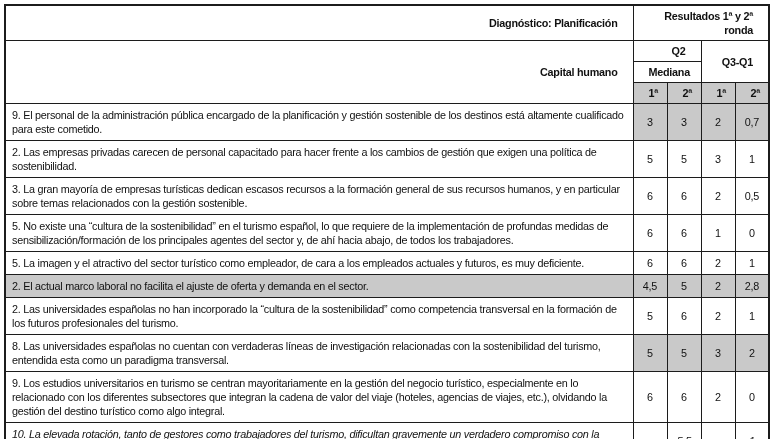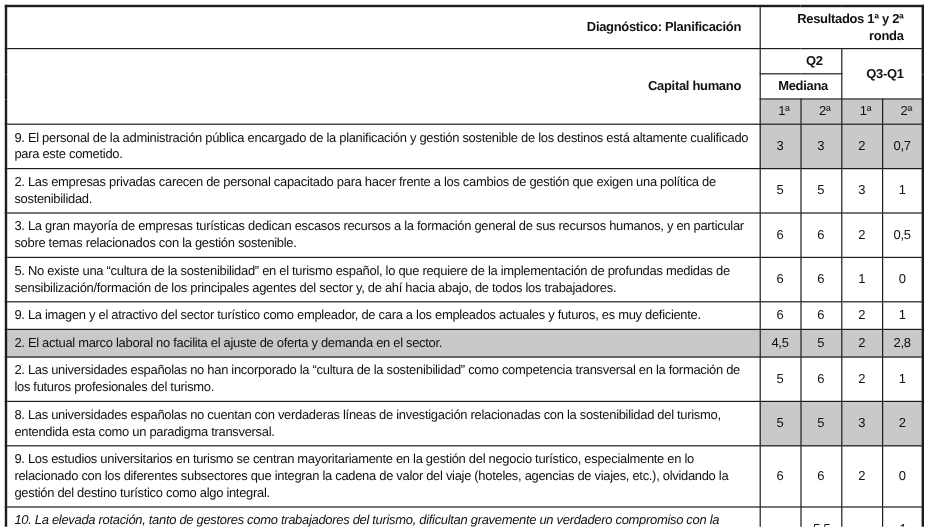--- a/index.html
+++ b/index.html
@@ -30,21 +30,21 @@
     padding:2px 5px;
     vertical-align:middle;
   }
   thead th{
     font-weight:bold;
     text-align:right;
     padding:3px 15px;
   }
   th.subcol{
     background:var(--shade);
-    font-weight:normal;
+    font-weight:bold;
   }
   td.stmt{
     text-align:left;
     padding:4px 6px;
   }
   td.val{
     text-align:center;
     padding:2px 2px;
   }
   td.shaded{background:var(--shade);}
@@ -105,21 +105,21 @@
         <td class="val">0,5</td>
       </tr>
       <tr>
         <td class="stmt">5. No existe una “cultura de la sostenibilidad” en el turismo español, lo que requiere de la implementación de profundas medidas de sensibilización/formación de los principales agentes del sector y, de ahí hacia abajo, de todos los trabajadores.</td>
         <td class="val">6</td>
         <td class="val">6</td>
         <td class="val">1</td>
         <td class="val">0</td>
       </tr>
       <tr>
-        <td class="stmt">9. La imagen y el atractivo del sector turístico como empleador, de cara a los empleados actuales y futuros, es muy deficiente.</td>
+        <td class="stmt">5. La imagen y el atractivo del sector turístico como empleador, de cara a los empleados actuales y futuros, es muy deficiente.</td>
         <td class="val">6</td>
         <td class="val">6</td>
         <td class="val">2</td>
         <td class="val">1</td>
       </tr>
       <tr class="row-shaded">
         <td class="stmt">2. El actual marco laboral no facilita el ajuste de oferta y demanda en el sector.</td>
         <td class="val shaded">4,5</td>
         <td class="val shaded">5</td>
         <td class="val shaded">2</td>

